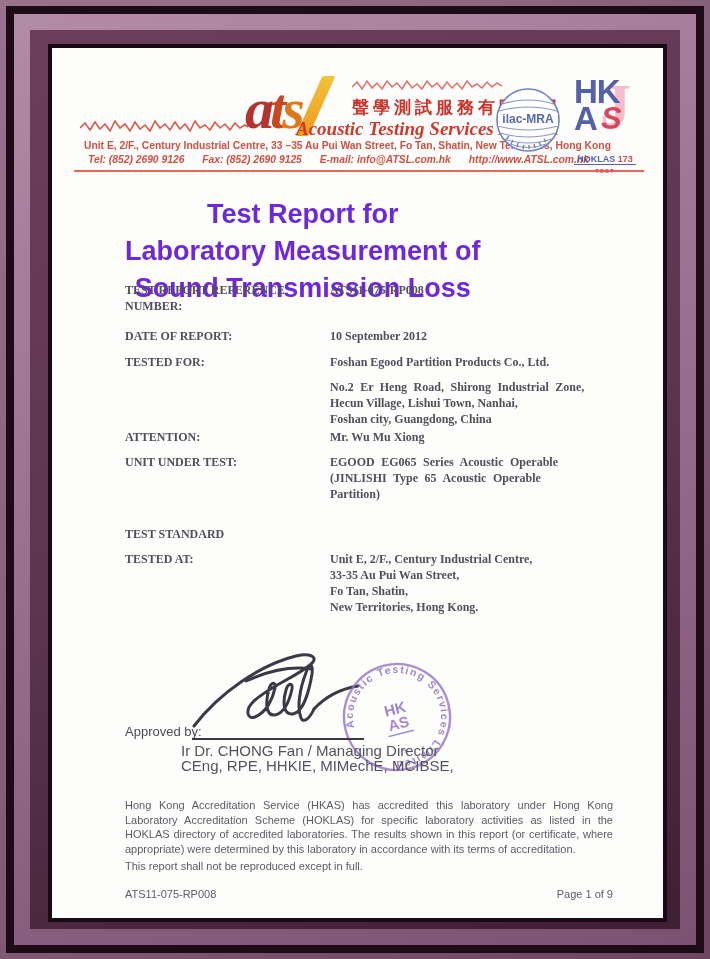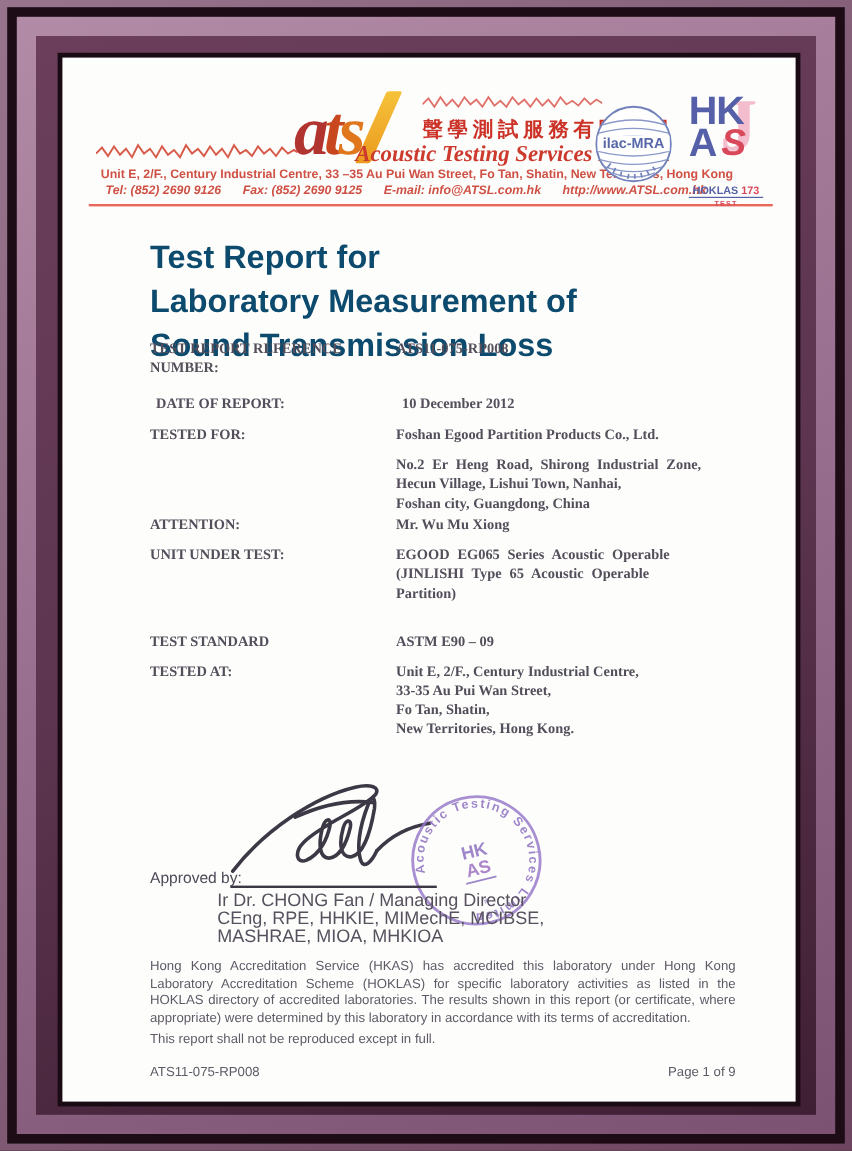--- a/index.html
+++ b/index.html
@@ -39,28 +39,28 @@
   .hkas{position:absolute;left:522px;top:30px;width:84px;height:100px;}
   .hkas .hk{position:absolute;left:0;top:0;font-size:33px;font-weight:800;color:#5560a8;letter-spacing:-1px;line-height:27px;}
   .hkas .a{position:absolute;left:0;top:26px;font-size:33px;font-weight:800;color:#5560a8;line-height:30px;}
   .hkas .j{position:absolute;left:26px;top:-8px;font-size:62px;font-weight:bold;color:rgba(242,182,201,0.9);font-family:"Liberation Serif",serif;}
   .hkas .s{position:absolute;left:27px;top:26px;font-size:31px;font-weight:800;font-style:italic;color:#d8485a;line-height:30px;}
   .hoklas{position:absolute;left:0;top:76px;width:62px;text-align:center;border-bottom:1.5px solid #5560a8;font-size:9px;font-weight:bold;white-space:nowrap;}
   .hoklas .blue{color:#5560a8;}
   .hoklas .red{color:#d8485a;}
   .hoklas-sub{position:absolute;left:0;top:90px;width:62px;text-align:center;font-size:6px;font-weight:bold;color:#d8485a;letter-spacing:1px;}
   
-  .doc-title{position:absolute;left:73px;top:148px;font-size:27px;font-weight:bold;color:#0c4a6e;line-height:37px;}
+  .doc-title{position:absolute;left:73px;top:148px;font-size:27px;font-weight:bold;color:#6d28d9;line-height:37px;text-align:center;}
   .fields{position:absolute;left:73px;top:234px;width:500px;font-family:Liberation Serif, serif;}
   .frow{display:flex;align-items:flex-start;}
   .flabel{width:205px;flex:none;font-size:12px;font-weight:bold;color:#534e5a;line-height:16px;}
   .fvalue{width:290px;flex:none;font-size:12px;font-weight:bold;color:#534e5a;line-height:16px;}
   .fvalue div{min-height:16px;}
   .spread{word-spacing:3.5px;}
-  .mb14{margin-bottom:14px;} .mb10{margin-bottom:10px;justify-content:flex-end;} .mb9{margin-bottom:9px;}
+  .mb14{margin-bottom:14px;} .mb10{margin-bottom:10px;} .mb9{margin-bottom:9px;}
   .mb2{margin-bottom:2px;} .mb24{margin-bottom:24px;}
   
   .sig-svg{position:absolute;left:138px;top:598px;}
   .stamp{position:absolute;left:288px;top:612px;opacity:0.82;transform:rotate(-14deg);}
   .approved{position:absolute;left:73px;top:676px;font-size:13px;color:#4e4956;}
   .sig-line{position:absolute;left:140px;top:690px;width:172px;border-top:2px solid #3c3845;}
   .appr-name{position:absolute;left:129px;top:695px;font-size:15px;color:#56515d;line-height:15px;}
   
   .foot-note{position:absolute;left:73px;top:750px;width:488px;font-size:11px;color:#5f5a66;line-height:14.6px;text-align:justify;}
   .repro{position:absolute;left:73px;top:812px;font-size:11px;color:#5f5a66;text-align:center;}
@@ -152,21 +152,21 @@
     <div class="frow mb14">
       <div class="flabel">TEST REPORT REFERENCE NUMBER:</div>
       <div class="fvalue">
           <div>ATS11-075-RP008</div>
         </div>
     </div>
 
     <div class="frow mb10">
       <div class="flabel">DATE OF REPORT:</div>
       <div class="fvalue">
-          <div>10 December 2012</div>
+          <div>10 September 2012</div>
         </div>
     </div>
 
     <div class="frow mb9">
       <div class="flabel">TESTED FOR:</div>
       <div class="fvalue">
           <div>Foshan Egood Partition Products Co., Ltd.</div>
         </div>
     </div>
 
@@ -190,23 +190,20 @@
       <div class="flabel">UNIT UNDER TEST:</div>
       <div class="fvalue">
         <div class="spread">EGOOD EG065 Series Acoustic Operable</div>
         <div class="spread">(JINLISHI Type 65 Acoustic Operable</div>
         <div>Partition)</div>
       </div>
     </div>
 
     <div class="frow mb9">
       <div class="flabel">TEST STANDARD</div>
-      <div class="fvalue">
-          <div>ASTM E90 – 09</div>
-        </div>
     </div>
 
     <div class="frow">
       <div class="flabel">TESTED AT:</div>
       <div class="fvalue">
         <div>Unit E, 2/F., Century Industrial Centre,</div>
         <div>33-35 Au Pui Wan Street,</div>
         <div>Fo Tan, Shatin,</div>
         <div>New Territories, Hong Kong.</div>
       </div>
@@ -233,21 +230,20 @@
     <text x="57" y="69" text-anchor="middle" font-family="Liberation Sans, sans-serif" font-size="15" font-weight="bold" fill="#9b6cc0">AS</text>
     <line x1="44" y1="74" x2="70" y2="74" stroke="#8a6cc0" stroke-width="1.5"></line>
     <text x="57" y="98" text-anchor="middle" font-size="12" fill="#8a6cc0">*</text>
   </svg>
 
   <div class="approved">Approved by:</div>
   <div class="sig-line"></div>
   <div class="appr-name">
     <div>Ir Dr. CHONG Fan / Managing Director</div>
     <div>CEng, RPE, HHKIE, MIMechE, MCIBSE,</div>
-    <div>MASHRAE, MIOA, MHKIOA</div>
   </div>
 
   <div class="foot-note">Hong Kong Accreditation Service (HKAS) has accredited this laboratory under Hong Kong Laboratory Accreditation Scheme (HOKLAS) for specific laboratory activities as listed in the HOKLAS directory of accredited laboratories. The results shown in this report (or certificate, where appropriate) were determined by this laboratory in accordance with its terms of accreditation.</div>
   <div class="repro">This report shall not be reproduced except in full.</div>
   <div class="foot-row">
     <span>ATS11-075-RP008</span>
     <span>Page 1 of 9</span>
   </div>
 
 </div>

